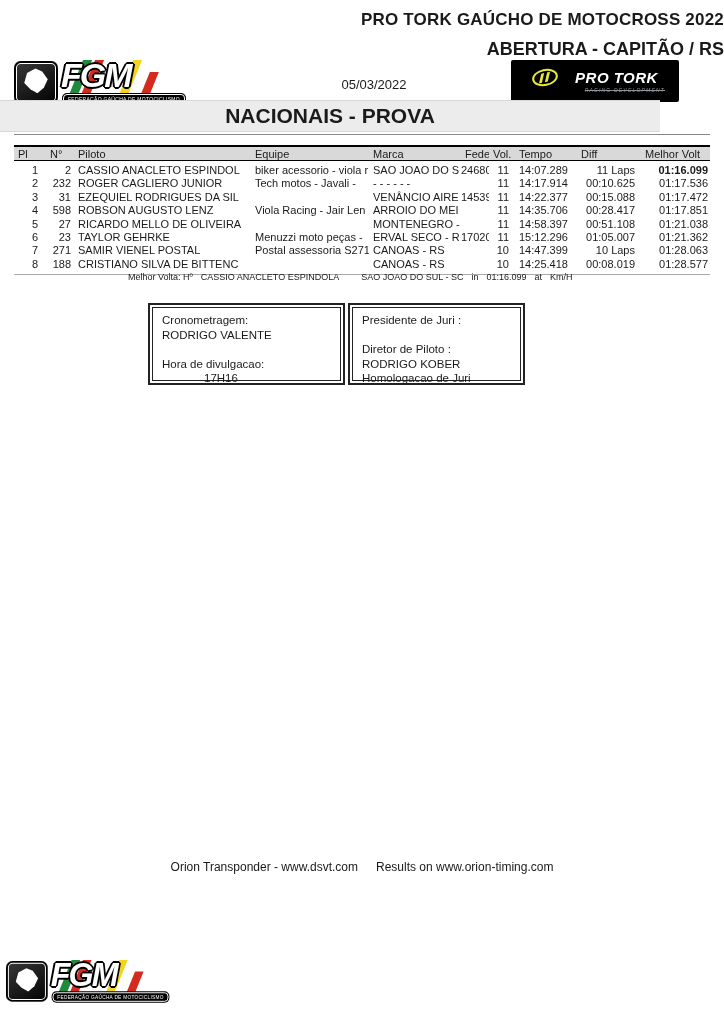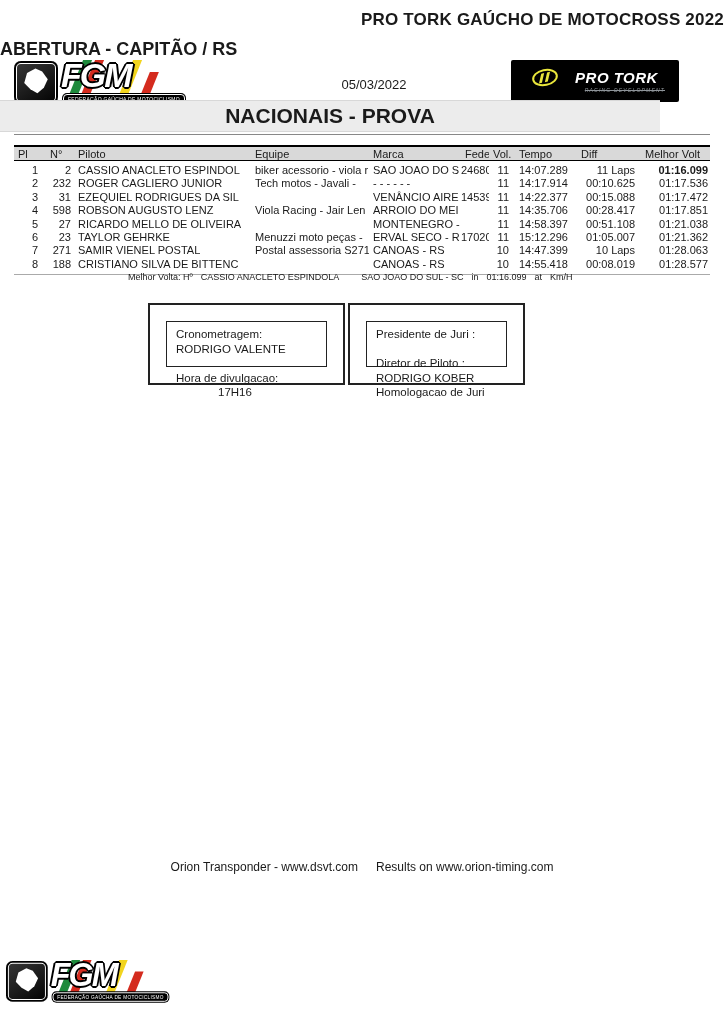--- a/index.html
+++ b/index.html
@@ -2,21 +2,21 @@
 <html><head>
 <meta charset="utf-8">
 <style>
   * { margin:0; padding:0; box-sizing:border-box; }
   html,body { background:#fff; }
   body { font-family:"Liberation Sans", sans-serif; color:#1a1a1a; }
   .page { position:relative; width:724px; height:1024px; background:#fff; overflow:hidden; margin:0 auto; }
 
   
   .title   { position:absolute; top:10px;  left:0; width:100%; text-align:right; font-size:17px; font-weight:bold; letter-spacing:.2px; }
-  .subtitle{ position:absolute; top:39px;  left:0; width:100%; text-align:left; font-size:18px; font-weight:bold; }
+  .subtitle{ position:absolute; top:39px;  left:0; width:100%; text-align:right; font-size:18px; font-weight:bold; }
   .date    { position:absolute; top:77px;  left:0; width:100%; text-align:center; font-size:13px; font-weight:normal;padding-left:24px; }
 
   
   .fgm { display:flex; align-items:center; gap:3px; }
   .fgm-badge { position:relative; width:44px; height:43px; background:linear-gradient(145deg,#3a3a3a,#000); border-radius:7px; box-shadow: inset 0 0 0 2px #000, inset 0 0 0 3px #fff; flex:0 0 auto; }
   .fgm-blob { position:absolute; left:8px; top:7px; width:28px; height:28px; background:#fff; clip-path:polygon(18% 20%, 48% 4%, 72% 14%, 92% 42%, 78% 72%, 55% 92%, 30% 78%, 8% 55%); }
   .fgm-word { position:relative; height:44px; width:106px; }
   .fgm-stripe { position:absolute; top:0; height:40px; width:9px; transform:skewX(-22deg); }
   .fgm-stripe.s1 { left:14px; background:#1e8a3c; }
   .fgm-stripe.s2 { left:26px; background:#d42b1e; }
@@ -56,21 +56,21 @@
   .trow .c8 { text-align:right; padding-right:6px; }
   .trow .c9 { text-align:right; padding-right:2px; }
   .tbody .trow:first-child .c9 { font-weight:bold; }
 
   
   .bestlap { position:absolute; left:128px; top:272px; font-size:9px; white-space:nowrap; }
   .bestlap span { margin-right:8px; }
   .bestlap .gap { margin-right:22px; }
 
   
-  .obox { position:absolute; top:303px; border:2px solid #222; padding:16px; background:#fff; }
+  .obox { position:absolute; top:303px; border:2px solid #222; padding:2px; background:#fff; }
   .obox-inner { border:1px solid #222; width:100%; height:100%; padding:5px 9px; font-size:11.5px; }
   .obox.left  { left:148px; width:197px; height:82px; }
   .obox.right { left:348px; width:177px; height:82px; }
   .boxline { min-height:14.5px; line-height:14.5px; white-space:nowrap; }
   .boxline.indent { text-indent:42px; }
 
   
   .footer { position:absolute; left:0; top:860px; width:100%; display:flex; justify-content:center; gap:18px; font-size:12px; }
 </style>
 </head>
@@ -205,21 +205,21 @@
           <span class="c c9">01:28.063</span>
         </div>
         <div class="trow">
           <span class="c c0">8</span>
           <span class="c c1">188</span>
           <span class="c c2">CRISTIANO SILVA DE BITTENC</span>
           <span class="c c3"></span>
           <span class="c c4">CANOAS - RS</span>
           <span class="c c5"></span>
           <span class="c c6">10</span>
-          <span class="c c7">14:55.418</span>
+          <span class="c c7">14:25.418</span>
           <span class="c c8">00:08.019</span>
           <span class="c c9">01:28.577</span>
         </div>
       </div>
   </div>
 
   <div class="bestlap">
     <span>Melhor Volta: Hº</span><span class="gap">CASSIO ANACLETO ESPINDOLA</span><span>SAO JOAO DO SUL - SC</span><span>in</span><span>01:16.099</span><span>at</span><span>Km/H</span>
   </div>
 

